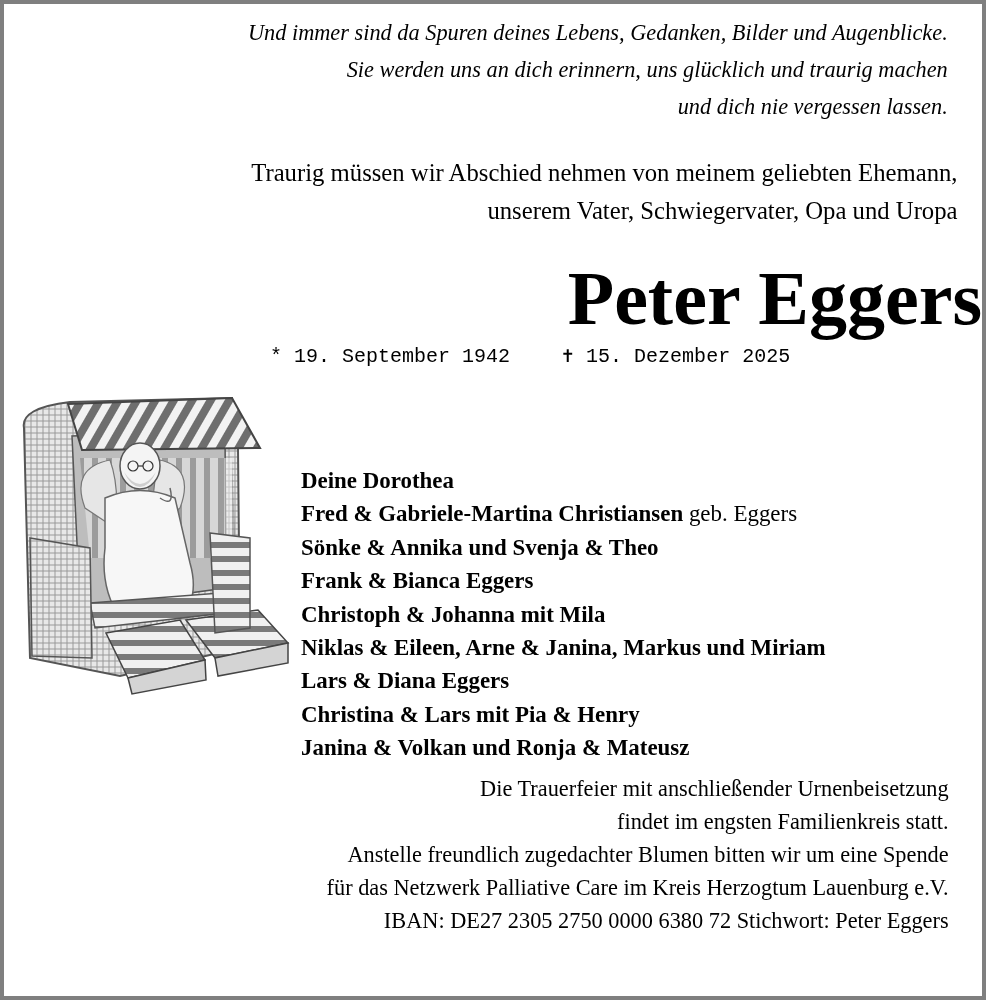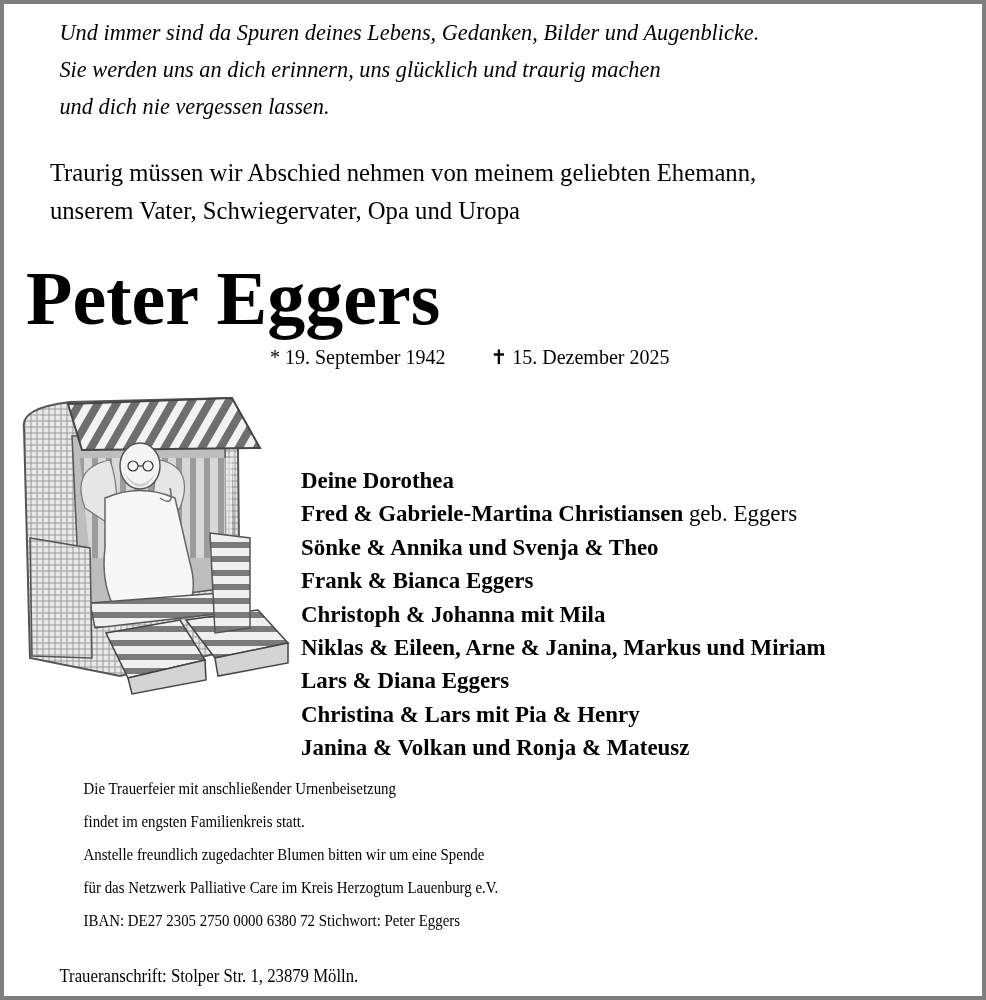--- a/index.html
+++ b/index.html
@@ -3,43 +3,43 @@
   <meta charset="utf-8">
   <style>
     * { box-sizing: border-box; margin: 0; padding: 0; }
     html, body { width: 986px; height: 1000px; background: #7f7f7f; overflow: hidden; }
     .page {
       position: absolute; left: 4px; top: 4px; width: 978px; height: 992px;
       background: #ffffff; color: #000;
       font-family: "Liberation Serif", "DejaVu Serif", serif;
     }
     .abs { position: absolute; white-space: nowrap; }
-    .center { left: 0; right: 0; text-align: left; margin-left: 22px; }
+    .center { left: 0; right: 0; text-align: right; }
 
     .poem { font-style: italic; font-size: 24px; line-height: 37px; top: 10px; }
     .poem div { transform: scaleX(0.93); transform-origin: center; }
 
     .intro { font-size: 26px; line-height: 38px; top: 150px; }
     .intro div { transform: scaleX(0.95); transform-origin: center; }
 
     .name { top: 252px; font-weight: bold; font-size: 76px; line-height: 84px; }
 
-    .dates { top: 340px; font-size: 20px; line-height: 26px; left: 266px; }
+    .dates { top: 340px; font-size: 20px; line-height: 26px; left: 266px; font-family: Liberation Mono, monospace; }
     .dates .birth { display: inline-block; }
     .dates .death { display: inline-block; margin-left: 40px; }
 
     .thanks { top: 380px; left: 297px; font-size: 24px; line-height: 30px; }
 
     .family { top: 448px; left: 297px; font-size: 24px; line-height: 33.4px; font-weight: bold; margin-top: 12px; }
     .family .row { transform: scaleX(0.955); transform-origin: left; }
     .family .normal { font-weight: normal; }
 
     .portrait { position: absolute; left: 6px; top: 384px; width: 290px; height: 310px; }
 
-    .notice { top: 768px; font-size: 16px; line-height: 33px; padding-left: 25px; }
+    .notice { top: 768px; font-size: 24px; line-height: 33px; padding-left: 25px; }
     .notice div { transform: scaleX(0.93); transform-origin: center; }
 
     .address { top: 960px; font-size: 18px; line-height: 24px; }
     .address div { transform: scaleX(0.93); transform-origin: center; }
   </style>
 </head>
 <body>
 
 <div class="page">
 
@@ -122,17 +122,14 @@
   </div>
 
   <div class="abs center notice">
     <div>Die Trauerfeier mit anschließender Urnenbeisetzung</div>
     <div>findet im engsten Familienkreis statt.</div>
     <div>Anstelle freundlich zugedachter Blumen bitten wir um eine Spende</div>
     <div>für das Netzwerk Palliative Care im Kreis Herzogtum Lauenburg e.V.</div>
     <div>IBAN: DE27 2305 2750 0000 6380 72 Stichwort: Peter Eggers</div>
   </div>
 
-  <div class="abs center address">
-    <div>Traueranschrift: Stolper Str. 1, 23879 Mölln.</div>
-  </div>
 
 </div>
 
 </body></html>

